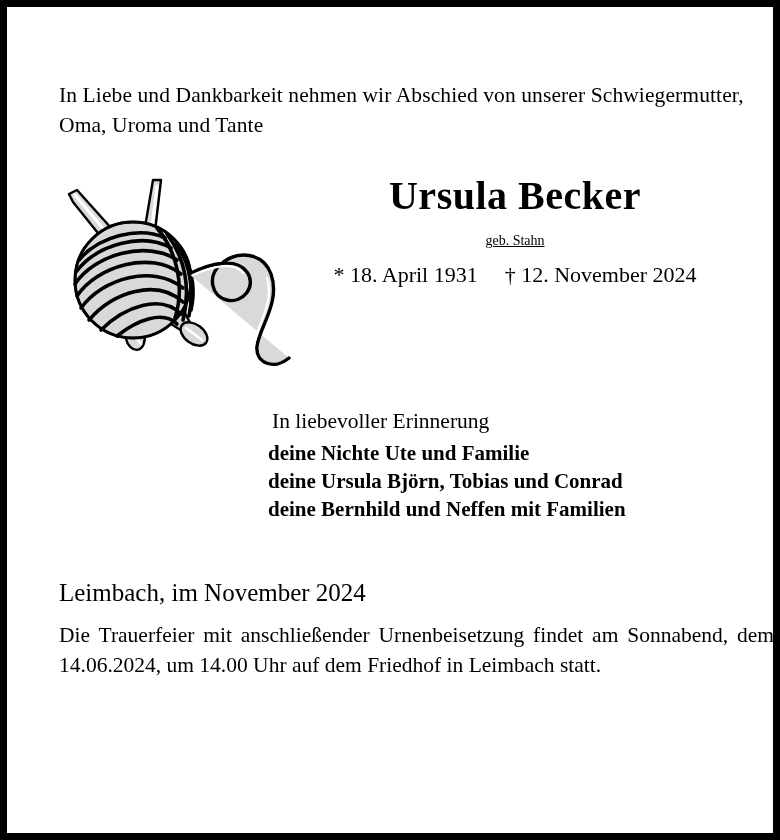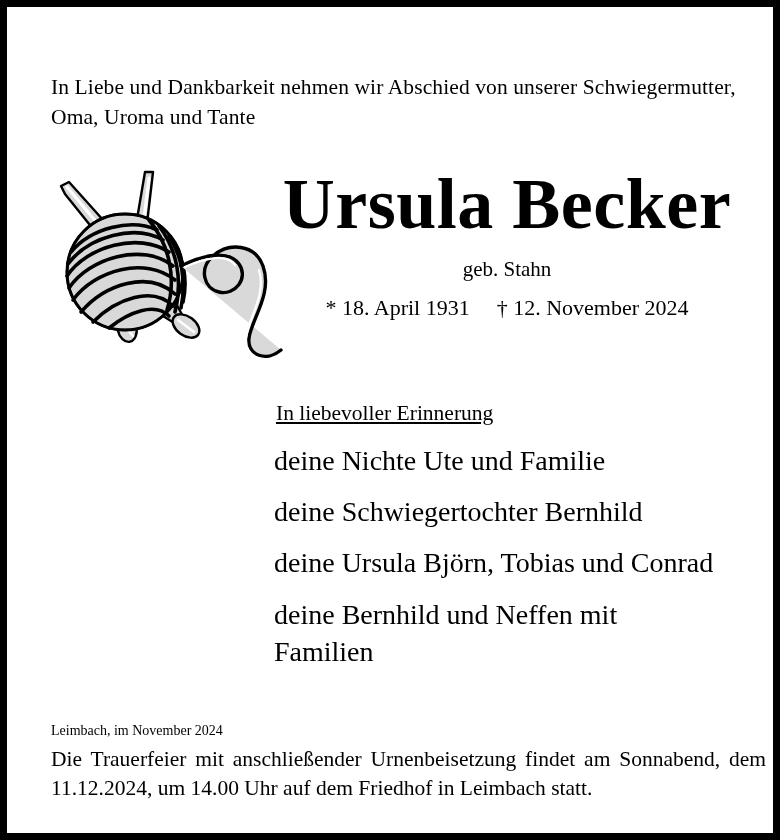--- a/index.html
+++ b/index.html
@@ -14,21 +14,21 @@
     color: #000000;
     overflow: hidden;
   }
 
   .notice-frame {
     box-sizing: border-box;
     width: 780px;
     height: 840px;
     border: 7px solid #000000;
     background: #ffffff;
-    padding: 8px;
+    padding: 16px;
     position: relative;
   }
 
   .notice-inner {
     box-sizing: border-box;
     width: 100%;
     height: 100%;
     background: #ffffff;
     padding: 58px 30px 20px 30px;
     position: relative;
@@ -61,69 +61,69 @@
 
   .name-block {
     position: absolute;
     left: 212px;
     top: 0;
     width: 500px;
     text-align: center;
   }
 
   .deceased-name {
-    font-size: 72px;
+    font-size: 40px;
     font-weight: bold;
     line-height: 1.0;
     letter-spacing: 0.5px;
     margin: 0;
     white-space: nowrap;
   }
 
   .maiden-name {
-    font-size: 21px;
+    font-size: 14px;
     line-height: 1.2;
     margin: 17px 0 0 0;
+    text-decoration: underline;
   }
 
   .dates {
     font-size: 22px;
     line-height: 1.2;
     margin: 12px 0 2px 0;
     white-space: nowrap;
   }
   .dates .date-gap { display: inline-block; width: 16px; }
 
   
   .mourners {
     margin: 26px 0 0 215px;
     width: 470px;
   }
   .mourners-intro {
     font-size: 21.5px;
     line-height: 1.33;
-    margin: 0 0 4px 16px;
-    text-decoration: underline;
+    margin: 0 0 4px 4px;
   }
   .mourner-line {
-    font-size: 28px;
-    font-weight: normal;
+    font-size: 21px;
+    font-weight: bold;
     line-height: 1.33;
-    margin: 14px;
+    margin: 0;
   }
 
   
   .closing {
     margin: 52px 0 0 6px;
     width: 715px;
   }
   .place-date {
-    font-size: 14px;
+    font-size: 25px;
     line-height: 1.35;
-    margin: 0 0 4px 0;
+    margin: 0 0 12px 0;
   }
   .ceremony {
     font-size: 21.5px;
     line-height: 1.36;
     margin: 0;
     text-align: justify;
     text-align-last: left;
   }
 </style>
 </head>
@@ -189,24 +189,23 @@
           <span>†</span>
           <span>12. November 2024</span>
         </div>
       </div>
 
     </div>
 
     <div class="mourners">
       <p class="mourners-intro">In liebevoller Erinnerung</p>
       <p class="mourner-line">deine Nichte Ute und Familie</p>
-      <p class="mourner-line">deine Schwiegertochter Bernhild</p>
       <p class="mourner-line">deine Ursula Björn, Tobias und Conrad</p>
       <p class="mourner-line">deine Bernhild und Neffen mit Familien</p>
     </div>
 
     <div class="closing">
       <p class="place-date">Leimbach, im November 2024</p>
-      <p class="ceremony">Die Trauerfeier mit anschließender Urnenbeisetzung findet am Sonnabend, dem 11.12.2024, um 14.00 Uhr auf dem Friedhof in Leimbach statt.</p>
+      <p class="ceremony">Die Trauerfeier mit anschließender Urnenbeisetzung findet am Sonnabend, dem 14.06.2024, um 14.00 Uhr auf dem Friedhof in Leimbach statt.</p>
     </div>
 
   </div>
 </div>
 
 </body></html>

